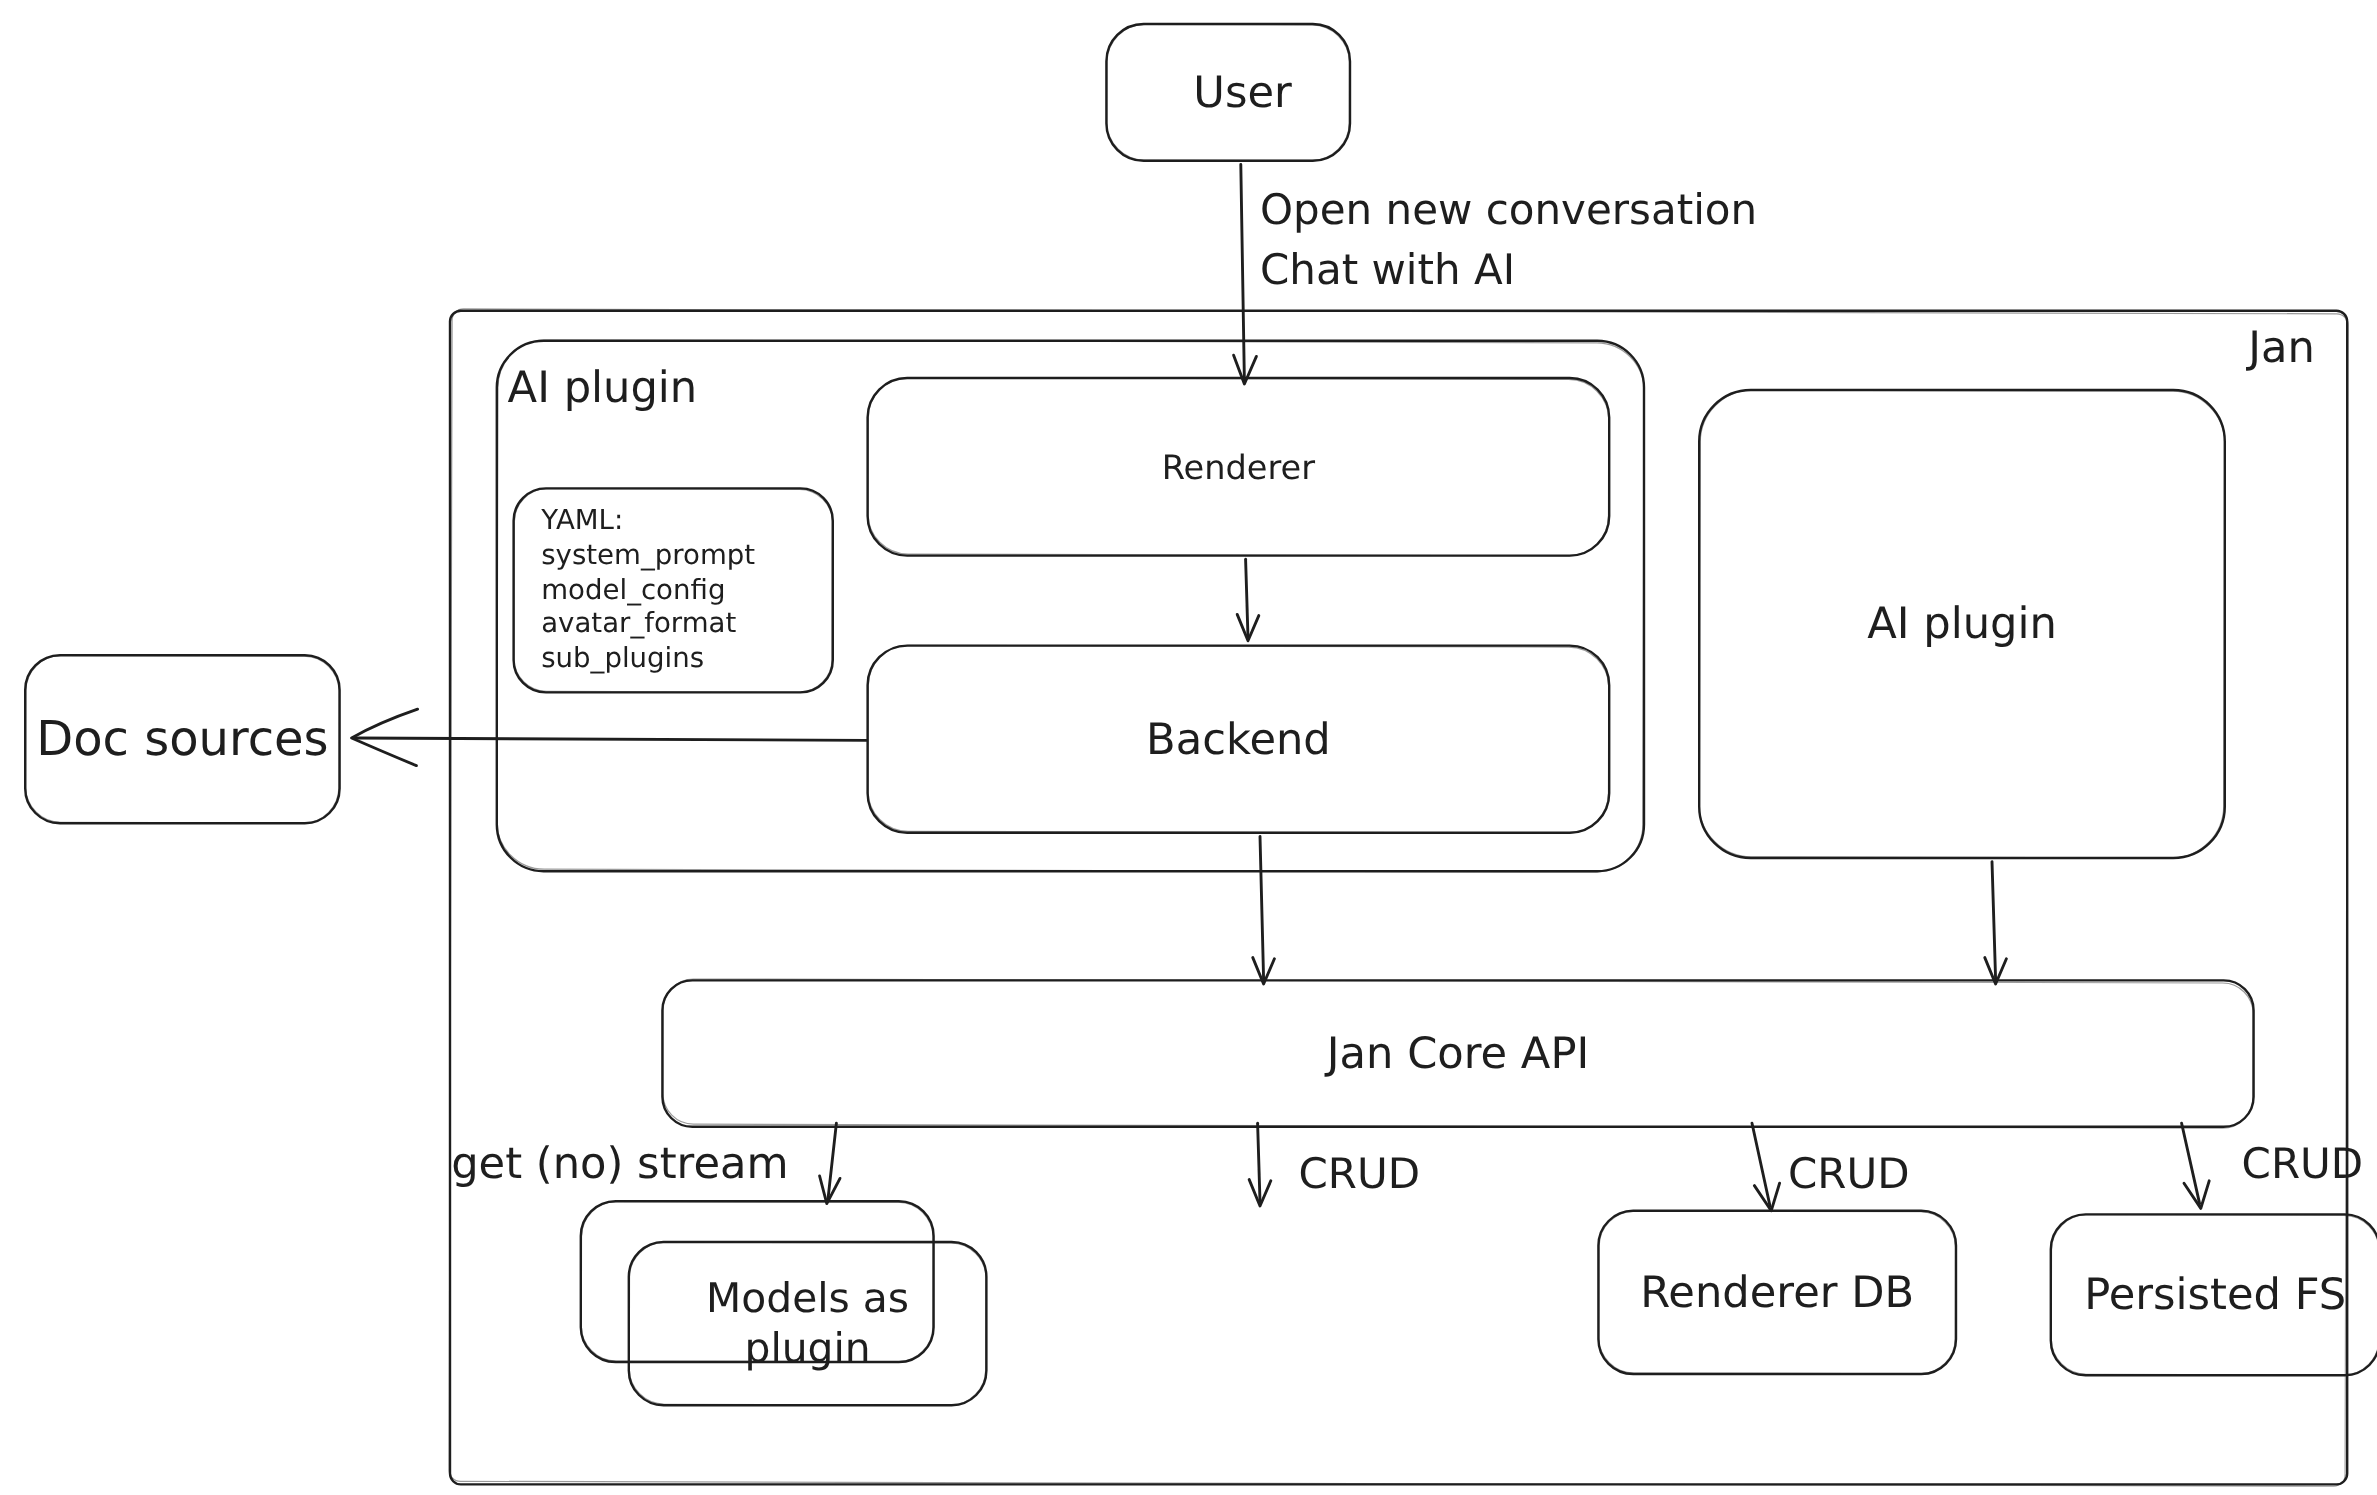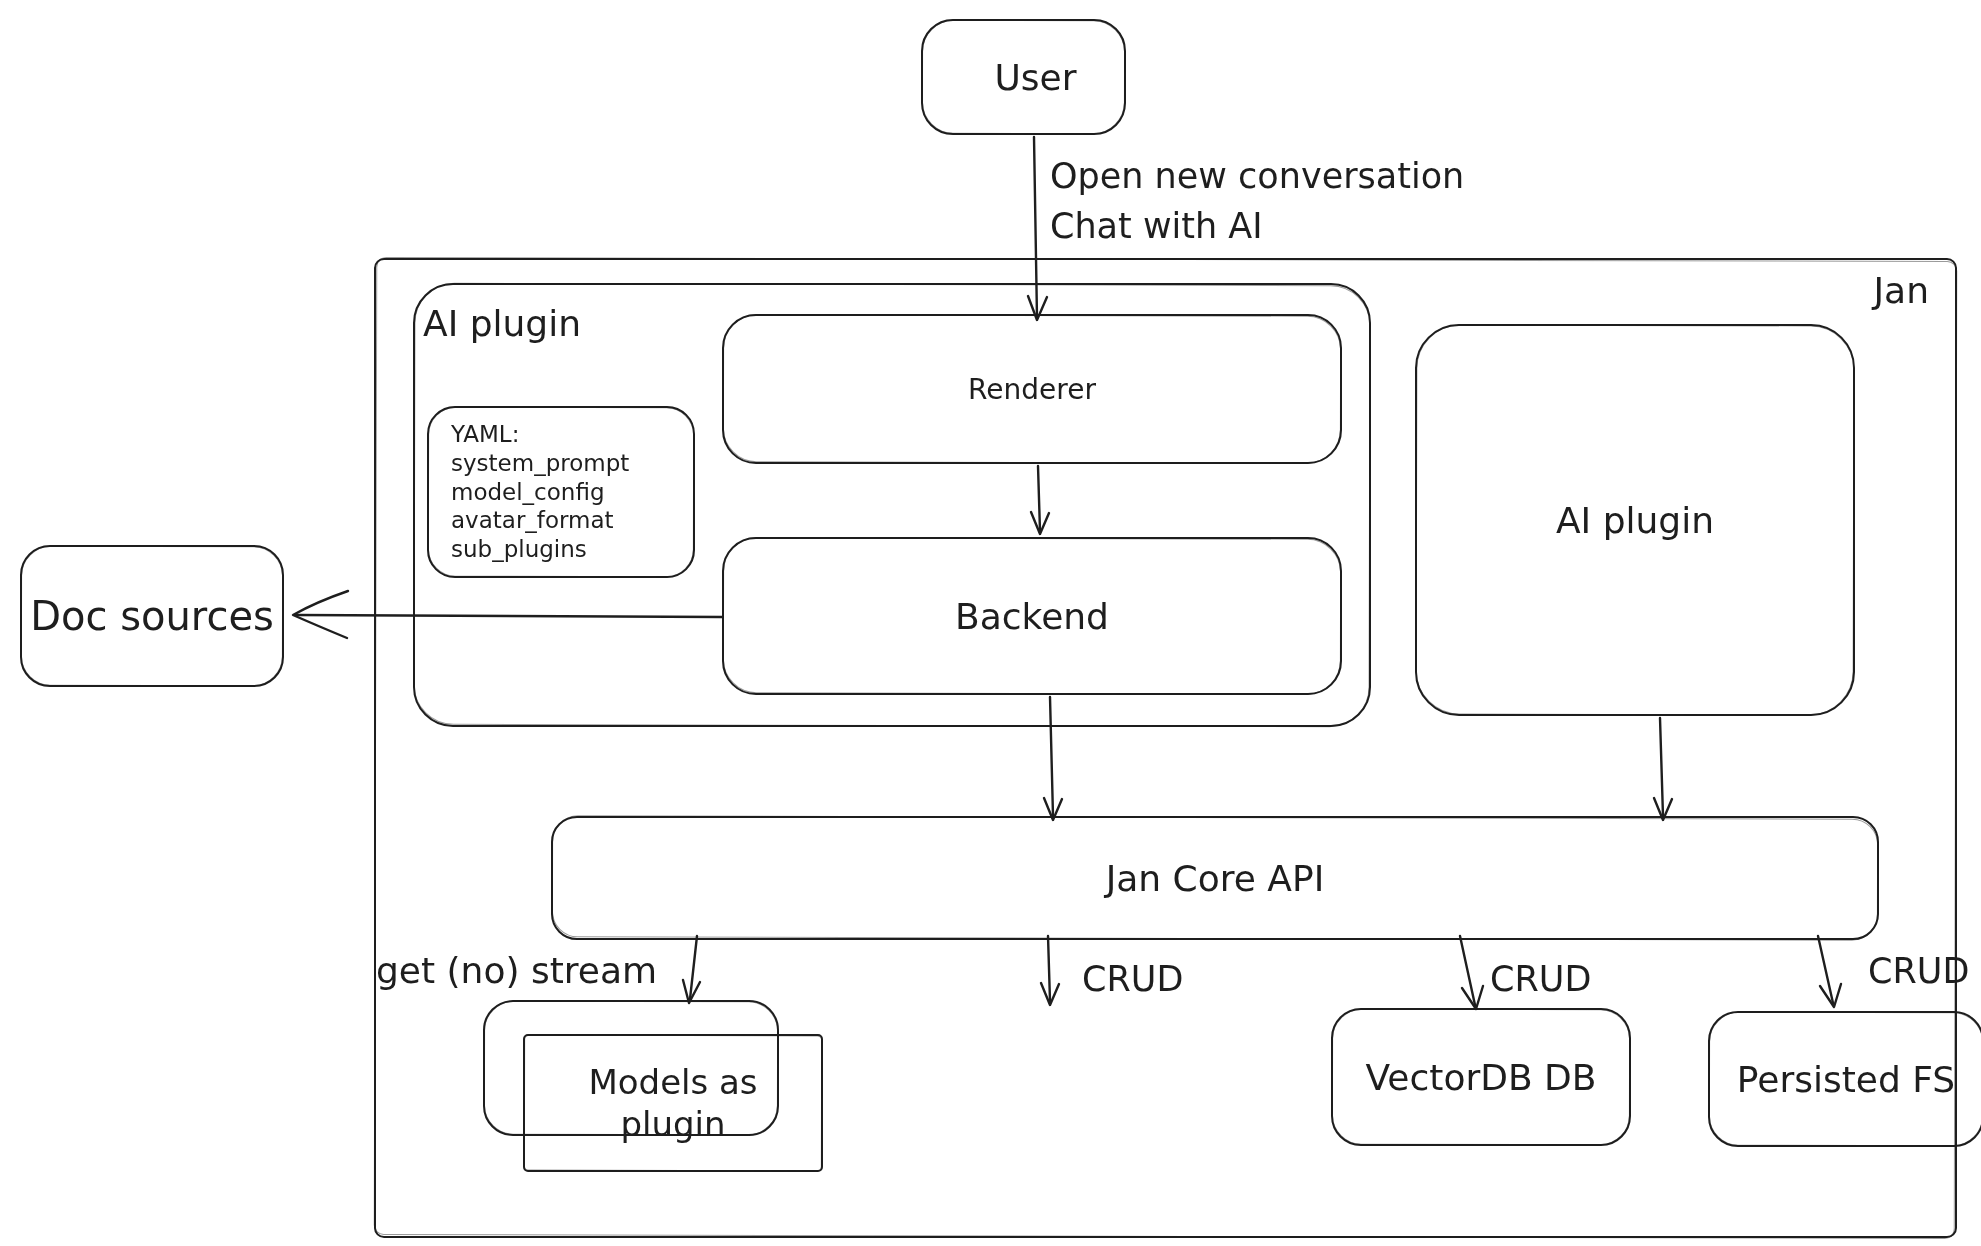--- a/index.html
+++ b/index.html
@@ -85,27 +85,27 @@
 
   <div class="box label-center" style="left:1415px;top:324px;width:440px;height:392px;border-radius:44px;">
     <span class="txt" style="font-size:36px;">AI plugin</span>
   </div>
 
   <div class="box label-center" style="left:551px;top:816px;width:1328px;height:124px;border-radius:26px;">
     <span class="txt" style="font-size:36px;">Jan Core API</span>
   </div>
 
   <div class="box" style="left:483px;top:1000px;width:296px;height:136px;border-radius:30px;"></div>
-  <div class="box label-center" style="left:523px;top:1034px;width:300px;height:138px;border-radius:5px;">
+  <div class="box label-center" style="left:523px;top:1034px;width:300px;height:138px;border-radius:30px;">
     <span class="txt" style="font-size:34px;max-width:210px;white-space:normal;display:inline-block;">Models as plugin</span>
   </div>
 
 
   <div class="box label-center" style="left:1331px;top:1008px;width:300px;height:138px;border-radius:30px;">
-    <span class="txt" style="font-size:36px;">VectorDB DB</span>
+    <span class="txt" style="font-size:36px;">Renderer DB</span>
   </div>
 
   <div class="box label-center" style="left:1672px;top:1011px;width:276px;height:136px;border-radius:30px;margin-left:36px;">
     <span class="txt" style="font-size:36px;">Persisted FS</span>
   </div>
 
   <div class="txt floating" style="left:1050px;top:155px;font-size:35px;">Open new conversation</div>
   <div class="txt floating" style="left:1050px;top:205px;font-size:35px;">Chat with AI</div>
 
   <div class="txt floating" style="left:376px;top:948px;font-size:36px;">get (no) stream</div>

